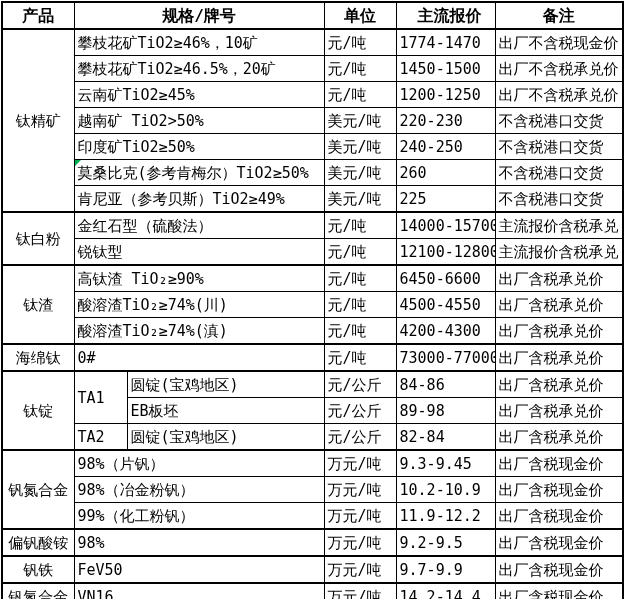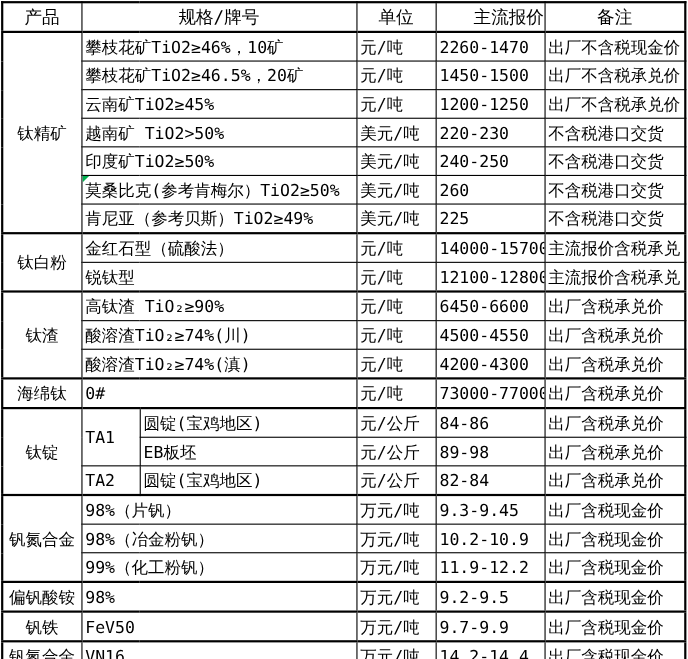--- a/index.html
+++ b/index.html
@@ -23,28 +23,28 @@
     border:1px solid #000000;
     height:25px;
     line-height:24px;
     font-size:15px;
     padding:0;
     white-space:nowrap;
     overflow:hidden;
     vertical-align:middle;
   }
   .price-table thead th{
-    font-weight:normal;
+    font-weight:bold;
     font-size:16px;
     text-align:center;
     border-bottom:2px solid #000000;
   }
   .price-table thead th.left{
-    text-align:right;
-    padding-left:4px;
+    text-align:left;
+    padding-left:21px;
   }
   .price-table tr.group-start td{
     border-top:2px solid #000000;
   }
   td.product{
     text-align:center;
     padding:0;
     margin-top:40px;
   }
   td.grade, td.spec, td.unit, td.price, td.note{
@@ -83,21 +83,21 @@
       <th>单位</th>
       <th class="left">主流报价</th>
       <th>备注</th>
     </tr>
   </thead>
   <tbody id="table-body">
       <tr class="group-start">
         <td class="product" rowspan="7">钛精矿</td>
         <td class="spec" colspan="2">攀枝花矿TiO2≥46%，10矿</td>
         <td class="unit">元/吨</td>
-        <td class="price">2260-1470</td>
+        <td class="price">1774-1470</td>
         <td class="note">出厂不含税现金价</td>
       </tr>
       <tr>
         <td class="spec" colspan="2">攀枝花矿TiO2≥46.5%，20矿</td>
         <td class="unit">元/吨</td>
         <td class="price">1450-1500</td>
         <td class="note">出厂不含税承兑价</td>
       </tr>
       <tr>
         <td class="spec" colspan="2">云南矿TiO2≥45%</td>

